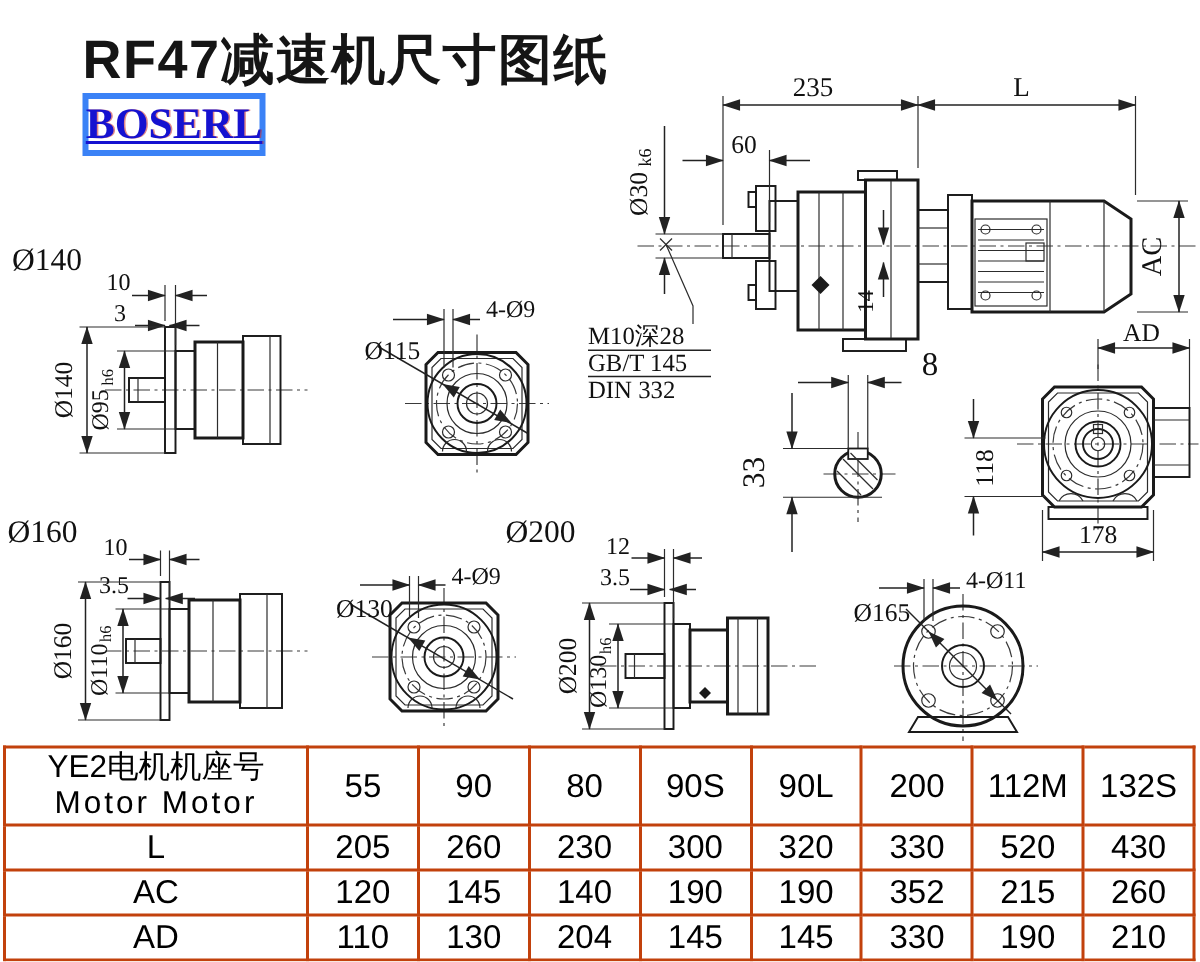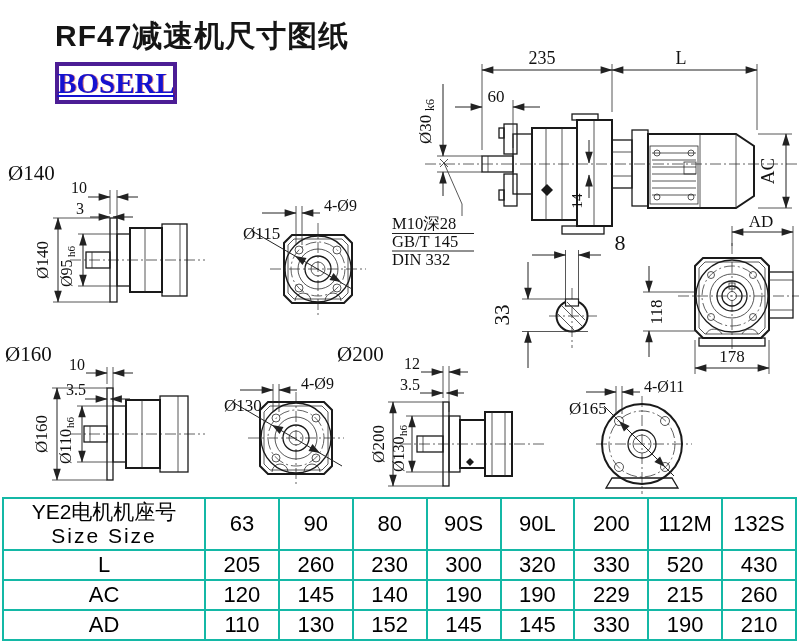--- a/index.html
+++ b/index.html
@@ -1,32 +1,32 @@
 <!DOCTYPE html>
 <html><head>
 <meta charset="utf-8">
 <style>
   html,body{margin:0;padding:0;background:#fff;}
   #stage{position:relative;width:800px;height:641px;background:#ffffff;overflow:hidden;
          font-family:"Liberation Serif",serif;}
   #title{position:absolute;left:55px;top:16px;font-family:"Liberation Sans",sans-serif;
-         font-weight:700;font-size:30px;color:#151515;letter-spacing:1px;white-space:nowrap;}
-  #logo{position:absolute;left:55px;top:62px;width:114px;height:34px;border:4px solid #4c1d95;
+         font-weight:700;font-size:36px;color:#151515;letter-spacing:1px;white-space:nowrap;}
+  #logo{position:absolute;left:55px;top:62px;width:114px;height:34px;border:4px solid #3b82f6;
         display:flex;align-items:center;justify-content:center;background:#fff;}
   #logo span{font-family:"Liberation Serif",serif;font-weight:700;font-size:29px;color:#1512d0;
         text-decoration:underline;text-shadow:1px 0 0 rgba(200,40,40,.55);line-height:1;}
   svg text{fill:#111;font-family:"Liberation Serif",serif;}
   .ol{stroke:#1a1a1a;stroke-width:2;fill:none;}
   .o2{stroke:#1a1a1a;stroke-width:1.3;fill:none;}
   .tl{stroke:#2c2c2c;stroke-width:0.8;fill:none;}
   .dim{stroke:#222;stroke-width:1;fill:none;}
   .cl{stroke:#3a3a3a;stroke-width:0.8;fill:none;stroke-dasharray:11 3 2 3;}
   #dimtable{position:absolute;left:2px;top:497px;width:795px;height:142px;border-collapse:collapse;
         table-layout:fixed;font-family:"Liberation Sans",sans-serif;color:#000;background:#fff;}
-  #dimtable td{border:2px solid #14b8a6;text-align:center;vertical-align:middle;font-size:22px;
+  #dimtable td{border:2px solid #c2410c;text-align:center;vertical-align:middle;font-size:22px;
         padding:0;overflow:hidden;}
   #dimtable tr{height:30px;}
   #dimtable tr:first-child{height:52px;}
   .hdr1{font-size:21px;line-height:1.15;}
   .hdr2{font-size:21px;letter-spacing:2px;line-height:1.15;}
 </style>
 </head>
 <body>
 
 <div id="stage">
@@ -406,23 +406,23 @@
         <col>
         <col>
         <col>
         <col>
         <col>
     </colgroup>
     <tbody>
       <tr>
         <td>
           <div class="hdr1">YE2电机机座号</div>
-          <div class="hdr2">Size Size</div>
+          <div class="hdr2">Motor Motor</div>
         </td>
-      <td>63</td>
+      <td>55</td>
           <td>90</td>
           <td>80</td>
           <td>90S</td>
           <td>90L</td>
           <td>200</td>
           <td>112M</td>
           <td>132S</td>
         </tr>
     <tr>
           <td>L</td>
@@ -435,29 +435,29 @@
           <td>520</td>
           <td>430</td>
         </tr>
         <tr>
           <td>AC</td>
           <td>120</td>
           <td>145</td>
           <td>140</td>
           <td>190</td>
           <td>190</td>
-          <td>229</td>
+          <td>352</td>
           <td>215</td>
           <td>260</td>
         </tr>
         <tr>
           <td>AD</td>
           <td>110</td>
           <td>130</td>
-          <td>152</td>
+          <td>204</td>
           <td>145</td>
           <td>145</td>
           <td>330</td>
           <td>190</td>
           <td>210</td>
         </tr>
       </tbody>
   </table>
 </div>
 

